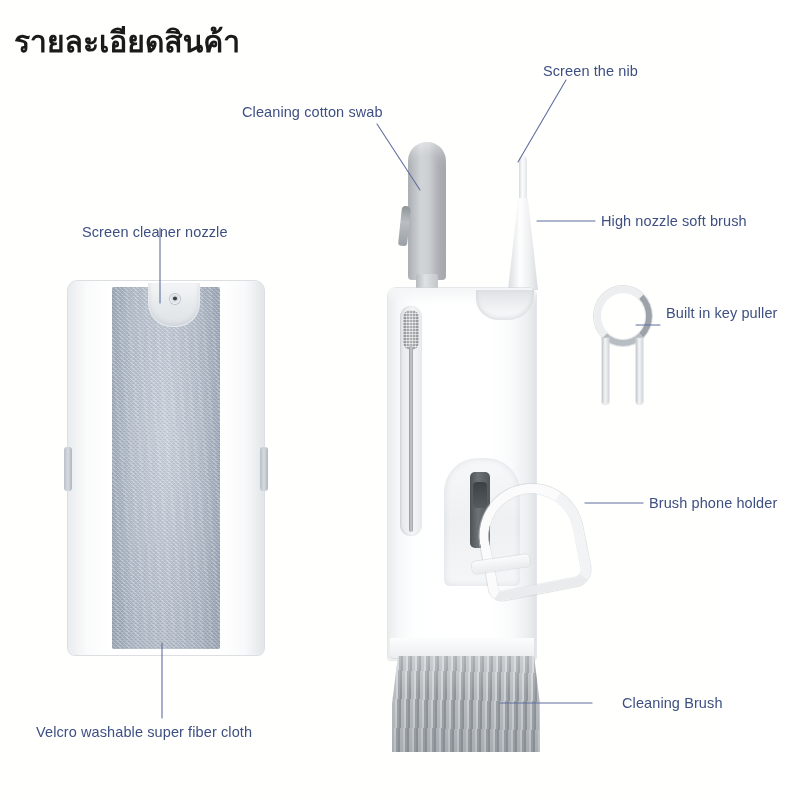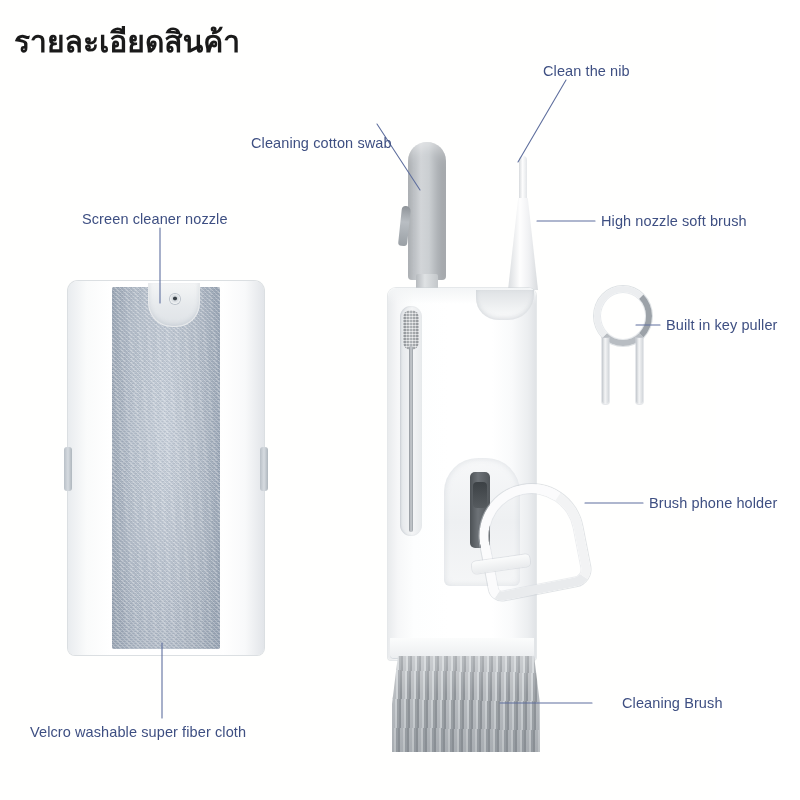--- a/index.html
+++ b/index.html
@@ -335,29 +335,29 @@
       <path d="M660,325 L636,325"></path>
 
       <path d="M643,503 L585,503"></path>
 
       <path d="M592,703 L500,703"></path>
 
       <path d="M162,643 L162,718"></path>
     </g>
   </svg>
 
-  <div class="label" style="left:251px; top:104px;margin-top:31px;">Cleaning cotton swab</div>
-
-  <div class="label" style="left:543px; top:63px;">Clean the nib</div>
-
-  <div class="label" style="left:82px; top:211px;text-align:center;">Screen cleaner nozzle</div>
+  <div class="label" style="left:242px; top:104px;">Cleaning cotton swab</div>
+
+  <div class="label" style="left:543px; top:63px;">Screen the nib</div>
+
+  <div class="label" style="left:82px; top:224px;text-align:center;">Screen cleaner nozzle</div>
 
   <div class="label" style="left:601px; top:213px;">High nozzle soft brush</div>
 
-  <div class="label" style="left:666px; top:317px;">Built in key puller</div>
+  <div class="label" style="left:666px; top:305px;">Built in key puller</div>
 
   <div class="label" style="left:649px; top:495px;">Brush phone holder</div>
 
   <div class="label" style="left:597px; top:695px;margin-left:25px;">Cleaning Brush</div>
 
-  <div class="label" style="left:30px; top:724px;text-align:right;">Velcro washable super fiber cloth</div>
+  <div class="label" style="left:36px; top:724px;text-align:right;">Velcro washable super fiber cloth</div>
 
 </div>
 
 </body></html>

